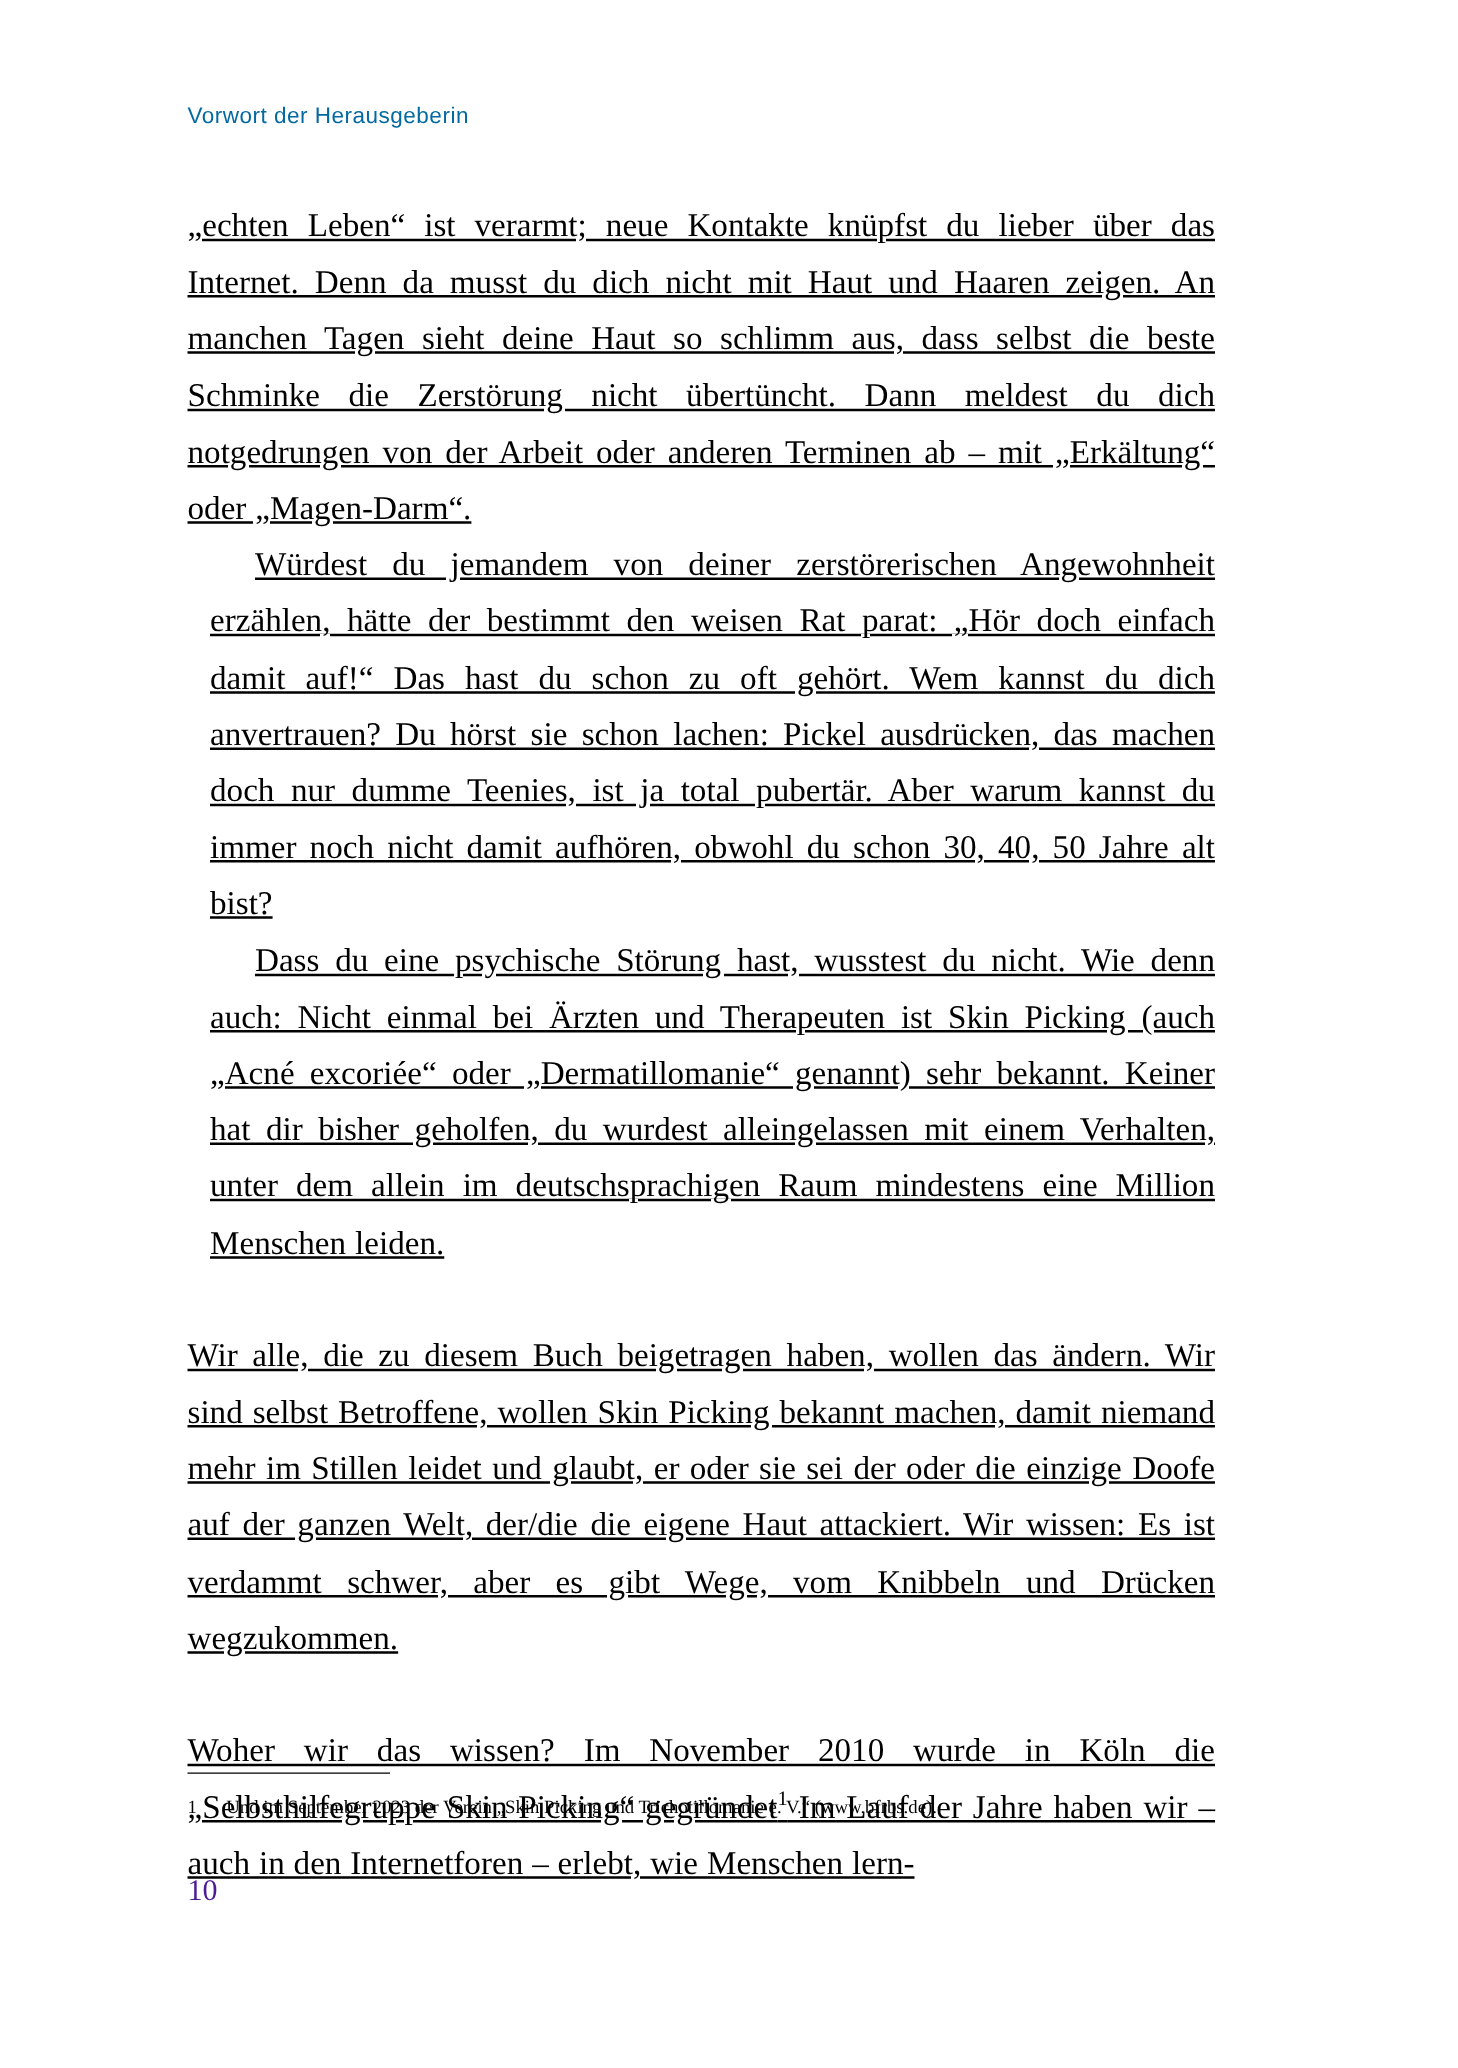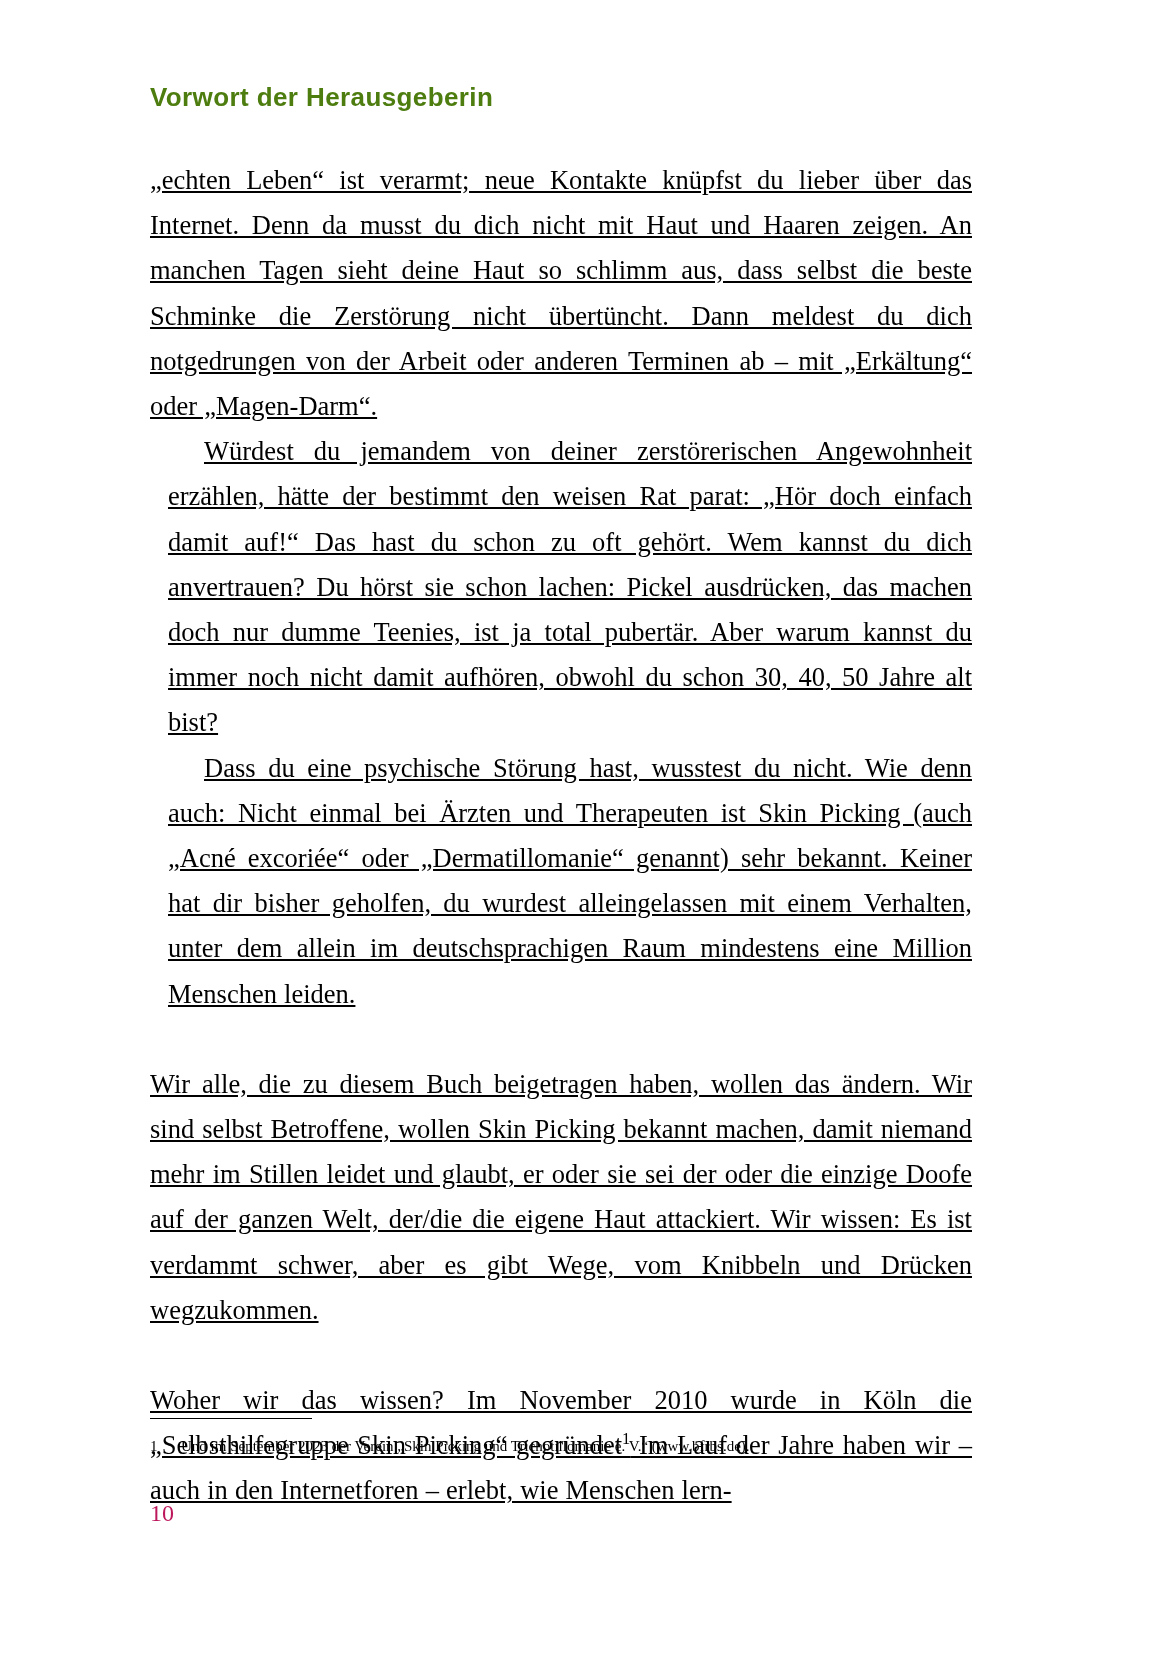--- a/index.html
+++ b/index.html
@@ -17,25 +17,24 @@
     height: 1654px;
     background: #ffffff;
     overflow: hidden;
     box-sizing: border-box;
   }
   .running-head {
     position: absolute;
     left: 150px;
     top: 82px;
     font-family: "Liberation Sans", "DejaVu Sans", sans-serif;
-    font-size: 26px;
+    font-size: 18px;
     letter-spacing: 0.4px;
-    color: #4d7c0f;
+    color: #0369a1;
     white-space: nowrap;
-    font-weight: bold;
   }
   .text-block {
     position: absolute;
     left: 150px;
     top: 158px;
     width: 822px;
   }
   .body-para {
     margin: 0;
     font-size: 26.5px;
@@ -81,21 +80,21 @@
     width: 31px;
   }
   .folio {
     position: absolute;
     left: 150px;
     top: 1500px;
     font-size: 24px;
     font-family: "Liberation Serif", "DejaVu Serif", serif;
     -webkit-font-feature-settings: "onum" 1;
     font-feature-settings: "onum" 1;
-    color: #be185d;
+    color: #4c1d95;
   }
   sup.fn-ref {
     font-size: 0.62em;
     vertical-align: super;
     line-height: 0;
   }
 </style>
 </head>
 <body>
 

